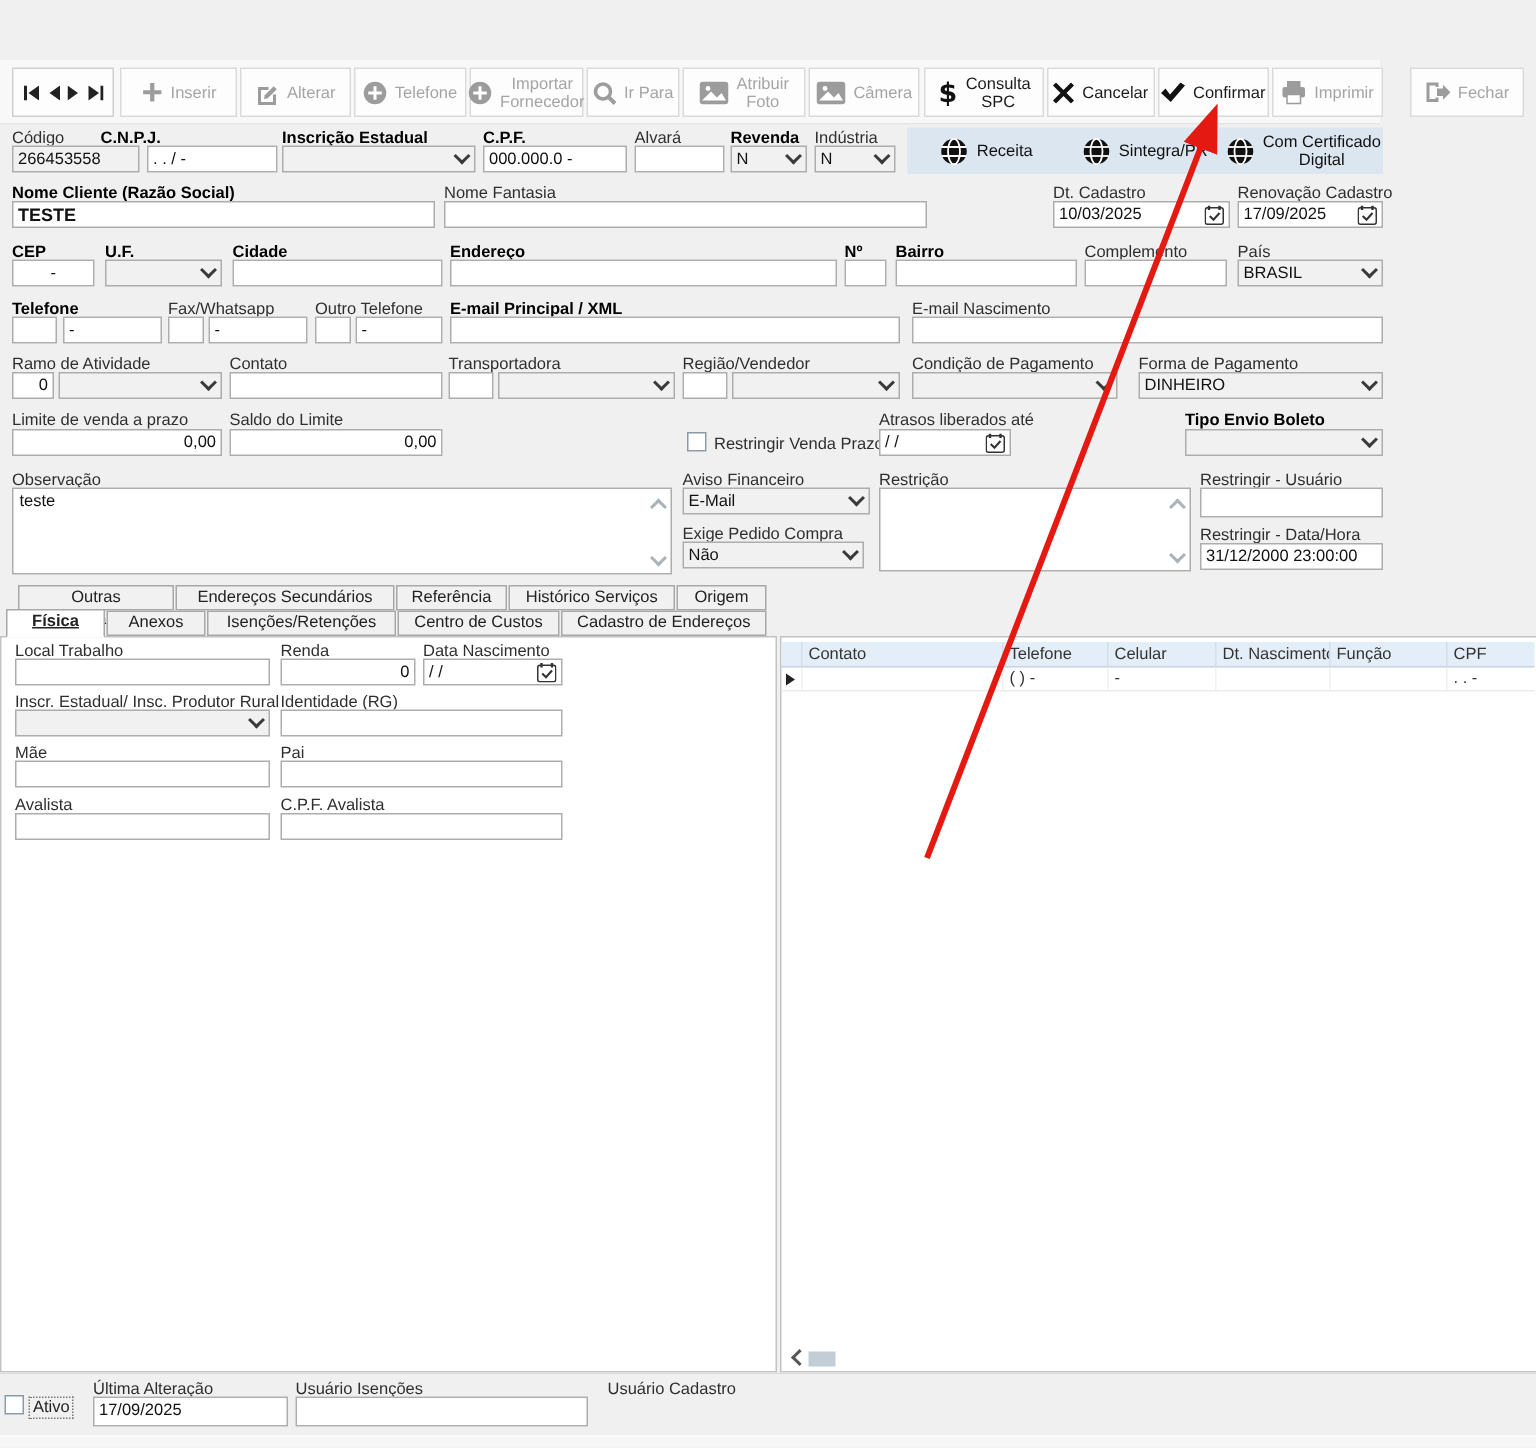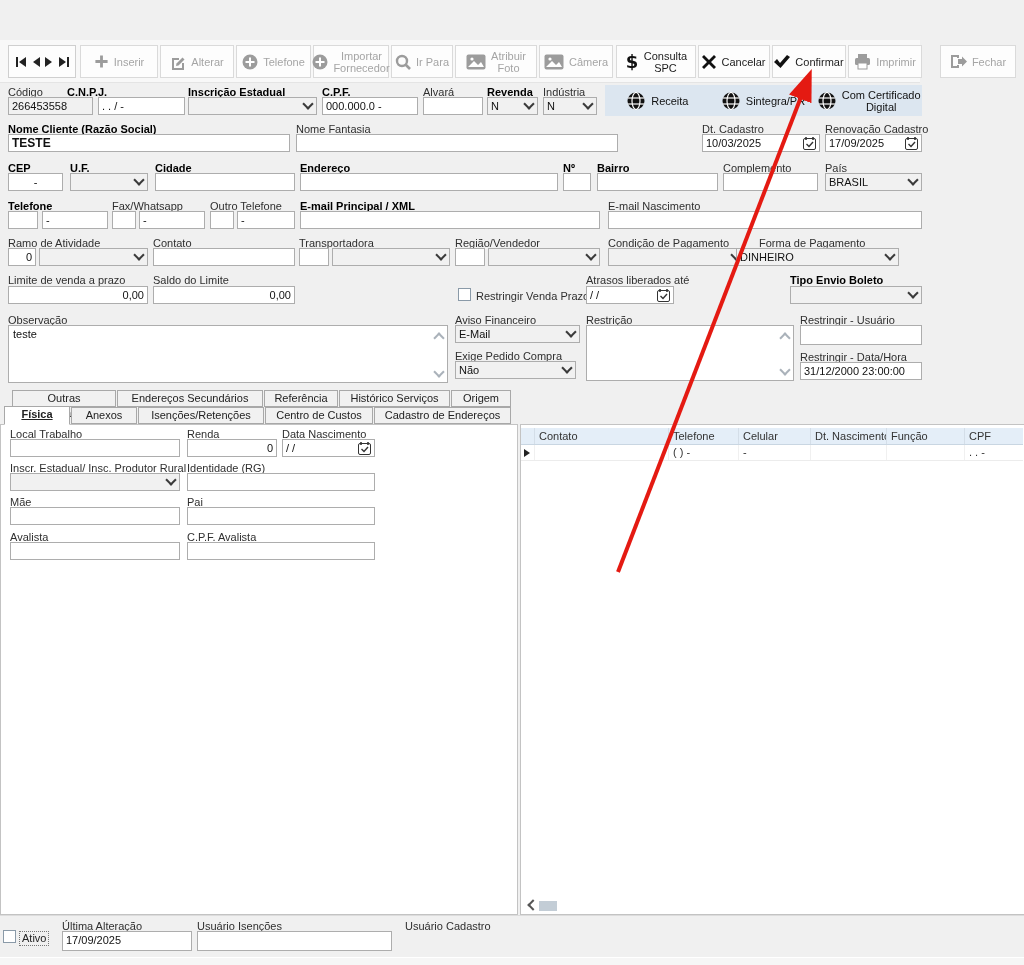--- a/index.html
+++ b/index.html
@@ -392,21 +392,21 @@
     <span class="chev"></span>
   </div>
 
   <div class="lbl" style="left:608px;top:237px">Condição de Pagamento</div>
   <div class="inp combo" style="left:608px;top:248px;width:137px">
     <span></span>
     <span class="chev"></span>
   </div>
 
   <div class="lbl" style="left:759px;top:237px">Forma de Pagamento</div>
-  <div class="inp combo" style="left:736px;top:248px;width:163px">
+  <div class="inp combo" style="left:759px;top:248px;width:163px">
     <span>DINHEIRO</span>
     <span class="chev"></span>
   </div>
 
   <div class="lbl" style="left:8px;top:274px">Limite de venda a prazo</div>
   <div class="inp rt" style="left:8px;top:286px;width:140px">0,00</div>
 
   <div class="lbl" style="left:153px;top:274px">Saldo do Limite</div>
   <div class="inp rt" style="left:153px;top:286px;width:142px">0,00</div>
 

